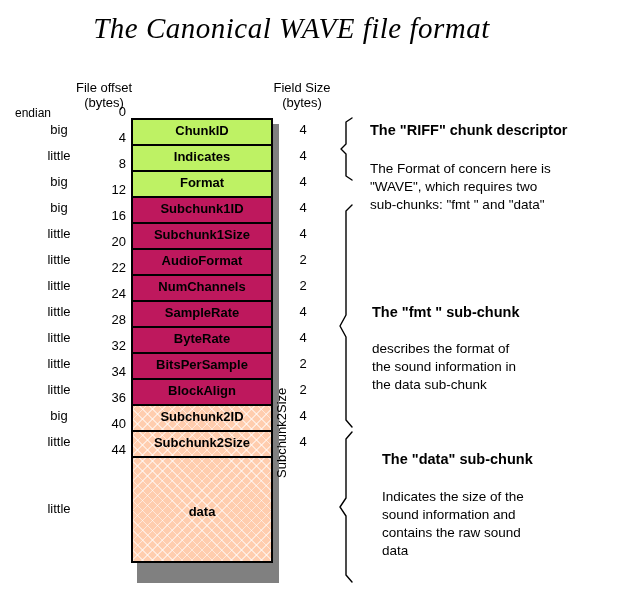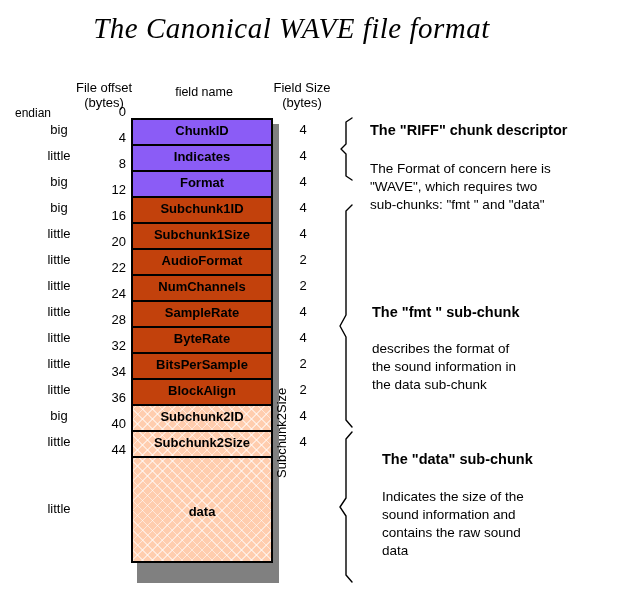--- a/index.html
+++ b/index.html
@@ -49,22 +49,22 @@
     border-bottom-width:0;
     height:26px;
     text-align:center;
     font-size:13px;
     font-weight:bold;
     line-height:22px;
     white-space:nowrap;
     overflow:hidden;
   }
   .row:last-child{border-bottom-width:2px;}
-  .row.purple{background:#8b5cf6;}
-  .row.green{background:#c2410c;}
+  .row.purple{background:#bef264;}
+  .row.green{background:#be185d;}
   .row.salmon{
     background-color:#ffcdae;
     background-image:
       repeating-linear-gradient(45deg, rgba(255,255,255,.55) 0 1px, transparent 1px 7px),
       repeating-linear-gradient(-45deg, rgba(255,255,255,.55) 0 1px, transparent 1px 7px);
   }
   .row.data{
     height:107px;
     line-height:107px;
     border-bottom-width:2px;
@@ -139,21 +139,20 @@
 </head>
 <body>
 
 <div id="page">
 
   <div class="title">The Canonical WAVE file format</div>
 
   <div class="colhdr hdr-endian">endian</div>
   <div class="colhdr hdr-offset">File offset
 (bytes)</div>
-  <div class="colhdr hdr-fieldname">field name</div>
   <div class="colhdr hdr-fieldsize">Field Size
 (bytes)</div>
 
   <div id="endian-col">
       <div class="endian" style="top: 122px;">big</div>
       <div class="endian" style="top: 148px;">little</div>
       <div class="endian" style="top: 174px;">big</div>
       <div class="endian" style="top: 200px;">big</div>
       <div class="endian" style="top: 226px;">little</div>
       <div class="endian" style="top: 252px;">little</div>

